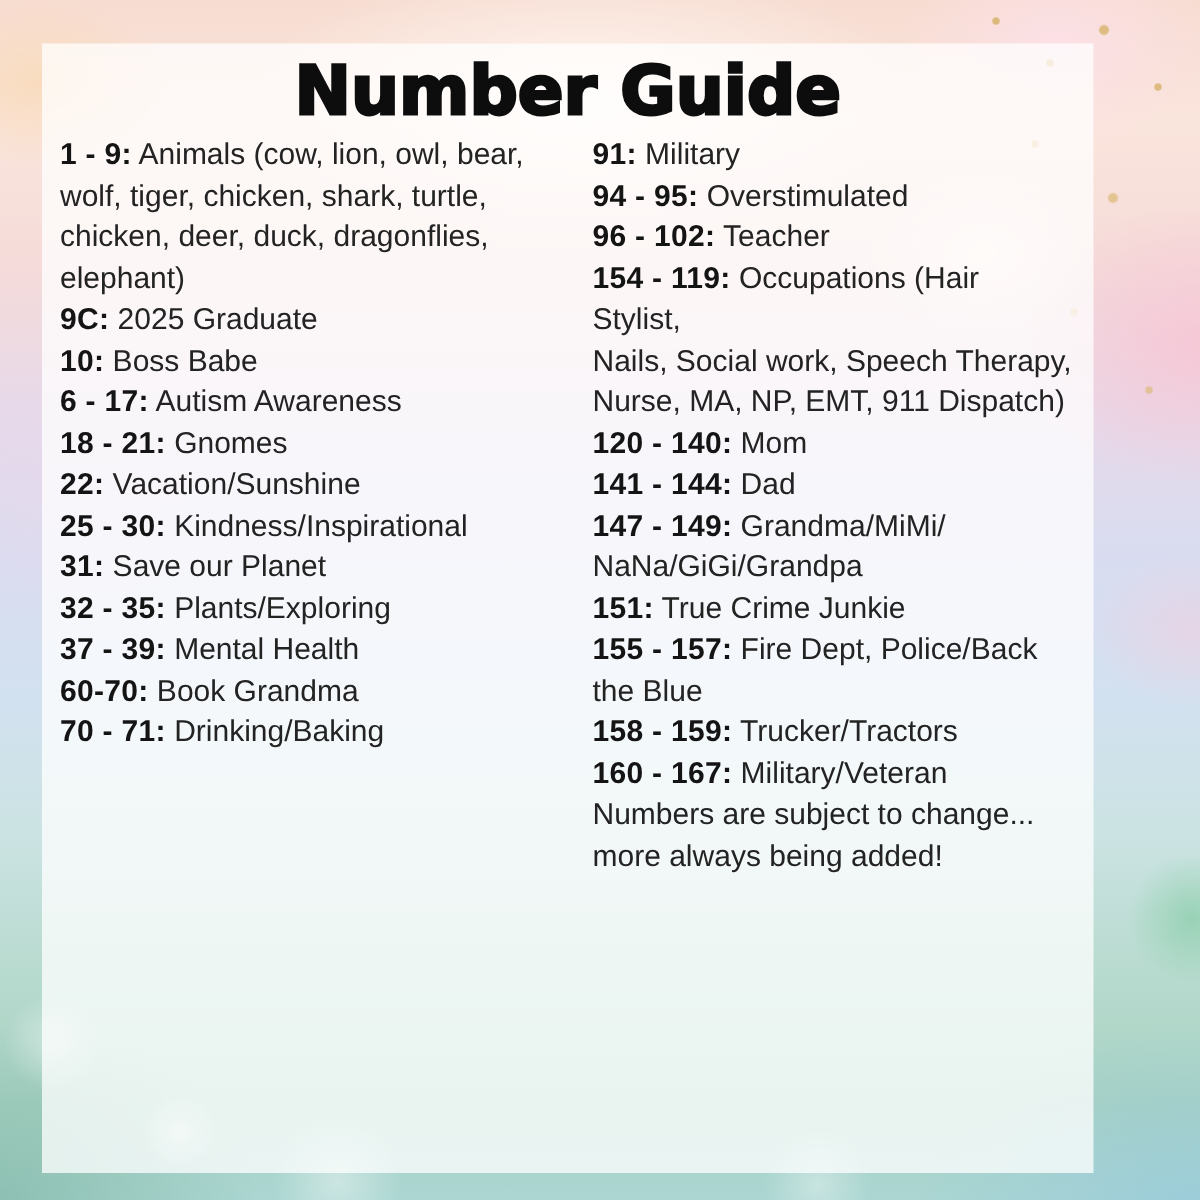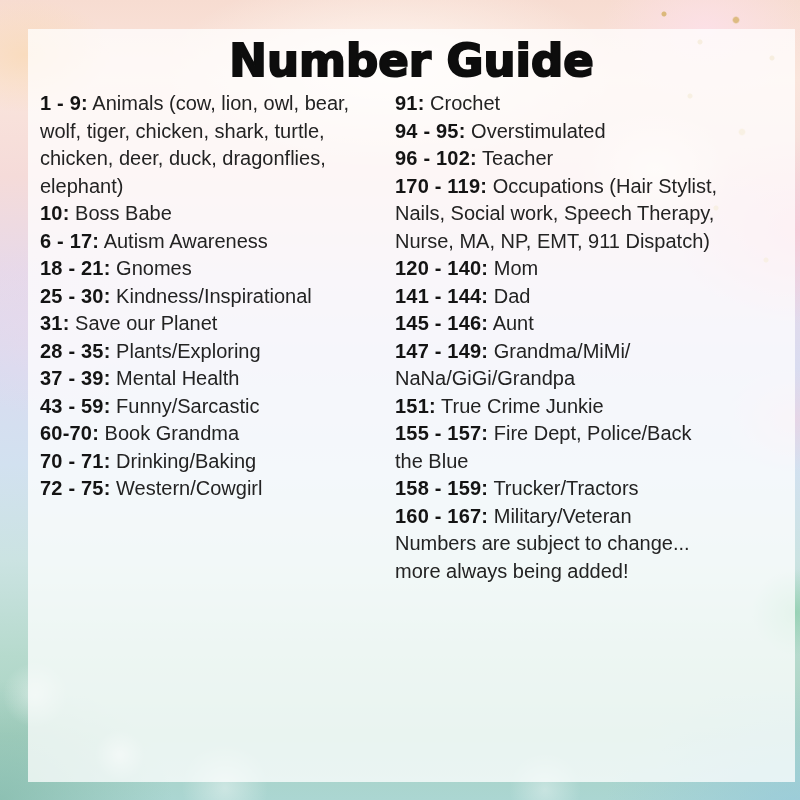--- a/index.html
+++ b/index.html
@@ -43,21 +43,21 @@
       linear-gradient(180deg,
         #f7dcd1 0%, #fae5dc 10%, #f5dbd9 22%, #e7d9e9 34%,
         #d9dcf0 46%, #d2e1f0 58%, #cbe3e2 70%, #b6dacd 82%,
         #a8d2c3 92%, #abd6d2 100%);
   }
 
   
   .panel {
     position: absolute;
     left: 28px; top: 29px;
-    width: 767px; height: 753px;
+    width: 701px; height: 753px;
     background: rgba(255,255,255,.75);
     box-sizing: border-box;
     padding: 2px 12px 0 12px;
   }
 
   .title {
     margin: 4px 0 0 0;
     text-align: center;
     font-family: "DejaVu Sans", sans-serif;
     font-weight: bold;
@@ -95,42 +95,41 @@
 <div class="backdrop"></div>
 
 <div class="panel">
   <h1 class="title">Number Guide</h1>
   <div class="columns">
     <div class="col col-left">
         <p class="entry"><b>1 - 9:</b> <span>Animals (cow, lion, owl, bear,
 wolf, tiger, chicken, shark, turtle,
 chicken, deer, duck, dragonflies,
 elephant)</span></p>
+        <p class="entry"><b>9C:</b> <span>2025 Graduate</span></p>
         <p class="entry"><b>10:</b> <span>Boss Babe</span></p>
         <p class="entry"><b>6 - 17:</b> <span>Autism Awareness</span></p>
         <p class="entry"><b>18 - 21:</b> <span>Gnomes</span></p>
+        <p class="entry"><b>22:</b> <span>Vacation/Sunshine</span></p>
         <p class="entry"><b>25 - 30:</b> <span>Kindness/Inspirational</span></p>
         <p class="entry"><b>31:</b> <span>Save our Planet</span></p>
-        <p class="entry"><b>28 - 35:</b> <span>Plants/Exploring</span></p>
+        <p class="entry"><b>32 - 35:</b> <span>Plants/Exploring</span></p>
         <p class="entry"><b>37 - 39:</b> <span>Mental Health</span></p>
-        <p class="entry"><b>43 - 59:</b> <span>Funny/Sarcastic</span></p>
         <p class="entry"><b>60-70:</b> <span>Book Grandma</span></p>
         <p class="entry"><b>70 - 71:</b> <span>Drinking/Baking</span></p>
-        <p class="entry"><b>72 - 75:</b> <span>Western/Cowgirl</span></p>
       </div>
     <div class="col col-right">
-        <p class="entry"><b>91:</b> <span>Crochet</span></p>
+        <p class="entry"><b>91:</b> <span>Military</span></p>
         <p class="entry"><b>94 - 95:</b> <span>Overstimulated</span></p>
         <p class="entry"><b>96 - 102:</b> <span>Teacher</span></p>
-        <p class="entry"><b>170 - 119:</b> <span>Occupations (Hair Stylist,
+        <p class="entry"><b>154 - 119:</b> <span>Occupations (Hair Stylist,
 Nails, Social work, Speech Therapy,
 Nurse, MA, NP, EMT, 911 Dispatch)</span></p>
         <p class="entry"><b>120 - 140:</b> <span>Mom</span></p>
         <p class="entry"><b>141 - 144:</b> <span>Dad</span></p>
-        <p class="entry"><b>145 - 146:</b> <span>Aunt</span></p>
         <p class="entry"><b>147 - 149:</b> <span>Grandma/MiMi/
 NaNa/GiGi/Grandpa</span></p>
         <p class="entry"><b>151:</b> <span>True Crime Junkie</span></p>
         <p class="entry"><b>155 - 157:</b> <span>Fire Dept, Police/Back
 the Blue</span></p>
         <p class="entry"><b>158 - 159:</b> <span>Trucker/Tractors</span></p>
         <p class="entry"><b>160 - 167:</b> <span>Military/Veteran</span></p>
         <p class="entry"><span>Numbers are subject to change...
 more always being added!</span></p>
       </div>

